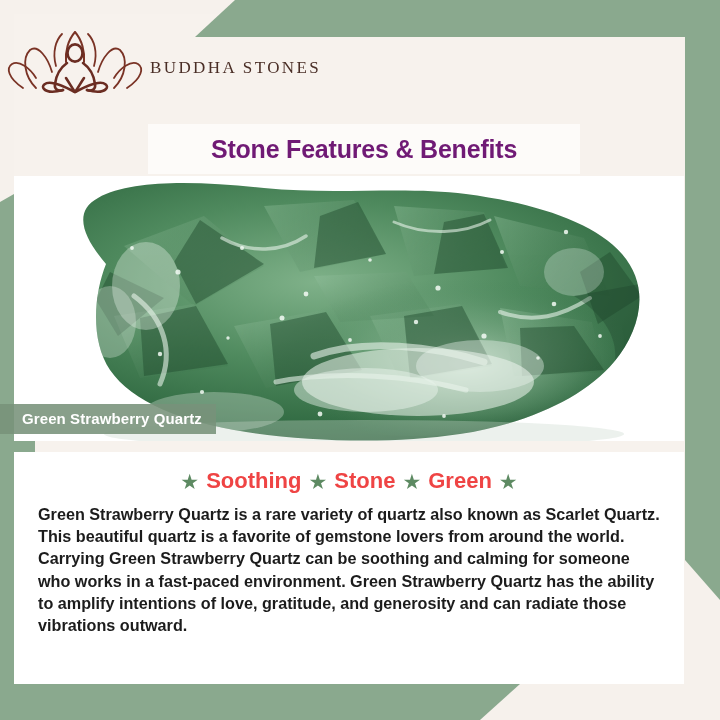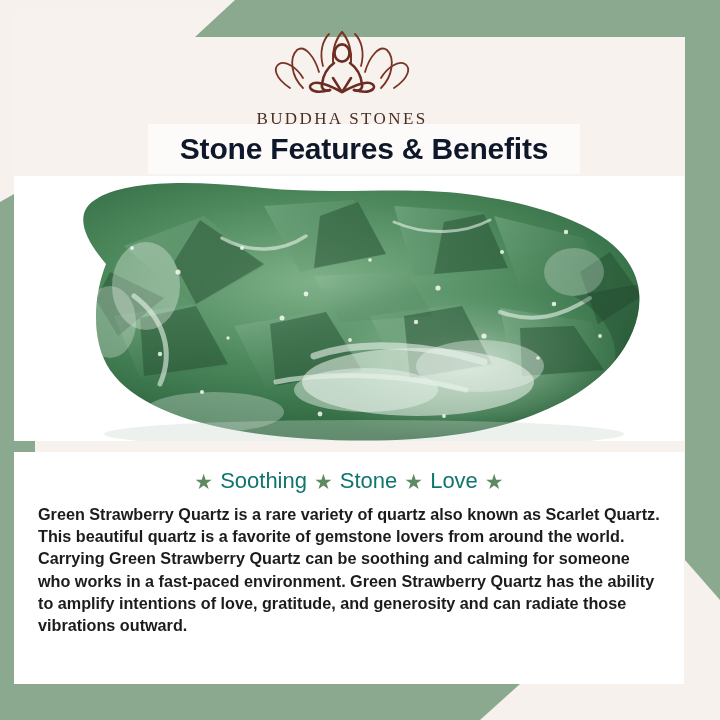--- a/index.html
+++ b/index.html
@@ -29,36 +29,36 @@
     clip-path:polygon(0 0, 520px 0, 480px 36px, 0 36px);
   }
 
   
   .inner{
     position:absolute;left:14px;top:14px;right:36px;bottom:36px;
     background:#f7f2ed;
   }
 
   
-  .logo-wrap{position:absolute;left:0;right:36px;top:26px;display:flex;flex-direction:column;align-items:center;}
+  .logo-wrap{position:absolute;left:0;right:36px;top:26px;display:flex;flex-direction:row;align-items:center;}
   .logo-mark{width:150px;height:76px;display:block;}
   .logo-text{
     margin-top:7px;
     font-family:"Liberation Serif","DejaVu Serif",serif;
     font-size:17px;letter-spacing:2.4px;color:#4a2e26;font-weight:400;
   }
 
   
   .title-banner{
     position:absolute;left:148px;top:124px;width:432px;height:50px;
     background:#fdfbf9;
     display:flex;align-items:center;justify-content:center;
   }
   .title-banner .t{
-    font-size:30px;font-weight:bold;color:#0f172a;letter-spacing:-0.2px;
+    font-size:25px;font-weight:bold;color:#701a75;letter-spacing:-0.2px;
     white-space:nowrap;
   }
 
   
   .hero{
     position:absolute;left:14px;top:176px;right:36px;height:265px;
     overflow:hidden;background:#ffffff;
   }
   .hero svg{position:absolute;left:0;top:0;width:100%;height:100%;}
 
@@ -74,21 +74,21 @@
   .content-card{
     position:absolute;left:14px;top:452px;right:36px;bottom:36px;
     background:#ffffff;
   }
   .keywords{
     display:flex;align-items:center;justify-content:center;gap:7px;
     padding-top:16px;
   }
   .kw{display:flex;align-items:center;gap:7px;}
   .kw .star{color:#5d8a62;font-size:21px;line-height:1;}
-  .kw .lbl{color:#0f766e;font-size:22px;font-weight:normal;}
+  .kw .lbl{color:#ef4444;font-size:22px;font-weight:bold;}
 
   .body-copy{
     margin:9px 18px 0 24px;
     font-size:16.2px;line-height:1.37;color:#1c1c1c;font-weight:bold;
     text-align:left;
   }
 </style>
 </head>
 <body>
 
@@ -236,35 +236,36 @@
             <circle cx="118" cy="72" r="1.9"></circle>
         </g>
 
         <path d="M560 120 C610 150 620 200 560 240 C500 272 380 276 300 266 L670 266 L670 100 Z" fill="#1d432a" opacity="0.35"></path>
       </g>
 
       <ellipse cx="350" cy="258" rx="260" ry="14" fill="#c9d6cb" opacity="0.35"></ellipse>
     </svg>
   </div>
 
+  <div class="photo-caption">Green Strawberry Quartz</div>
 
   <div class="content-card">
 
     <div class="keywords">
       <div class="kw">
         <span class="star">★</span>
         <span class="lbl">Soothing</span>
       </div>
       <div class="kw">
         <span class="star">★</span>
         <span class="lbl">Stone</span>
       </div>
       <div class="kw">
         <span class="star">★</span>
-        <span class="lbl">Love</span>
+        <span class="lbl">Green</span>
       </div>
       <div class="kw">
         <span class="star">★</span>
       </div>
     </div>
 
     <p class="body-copy">Green Strawberry Quartz is a rare variety of quartz also known as Scarlet Quartz. This beautiful quartz is a favorite of gemstone lovers from around the world. Carrying Green Strawberry Quartz can be soothing and calming for someone who works in a fast-paced environment. Green Strawberry Quartz has the ability to amplify intentions of love, gratitude, and generosity and can radiate those vibrations outward.</p>
   </div>
 
 </div>

